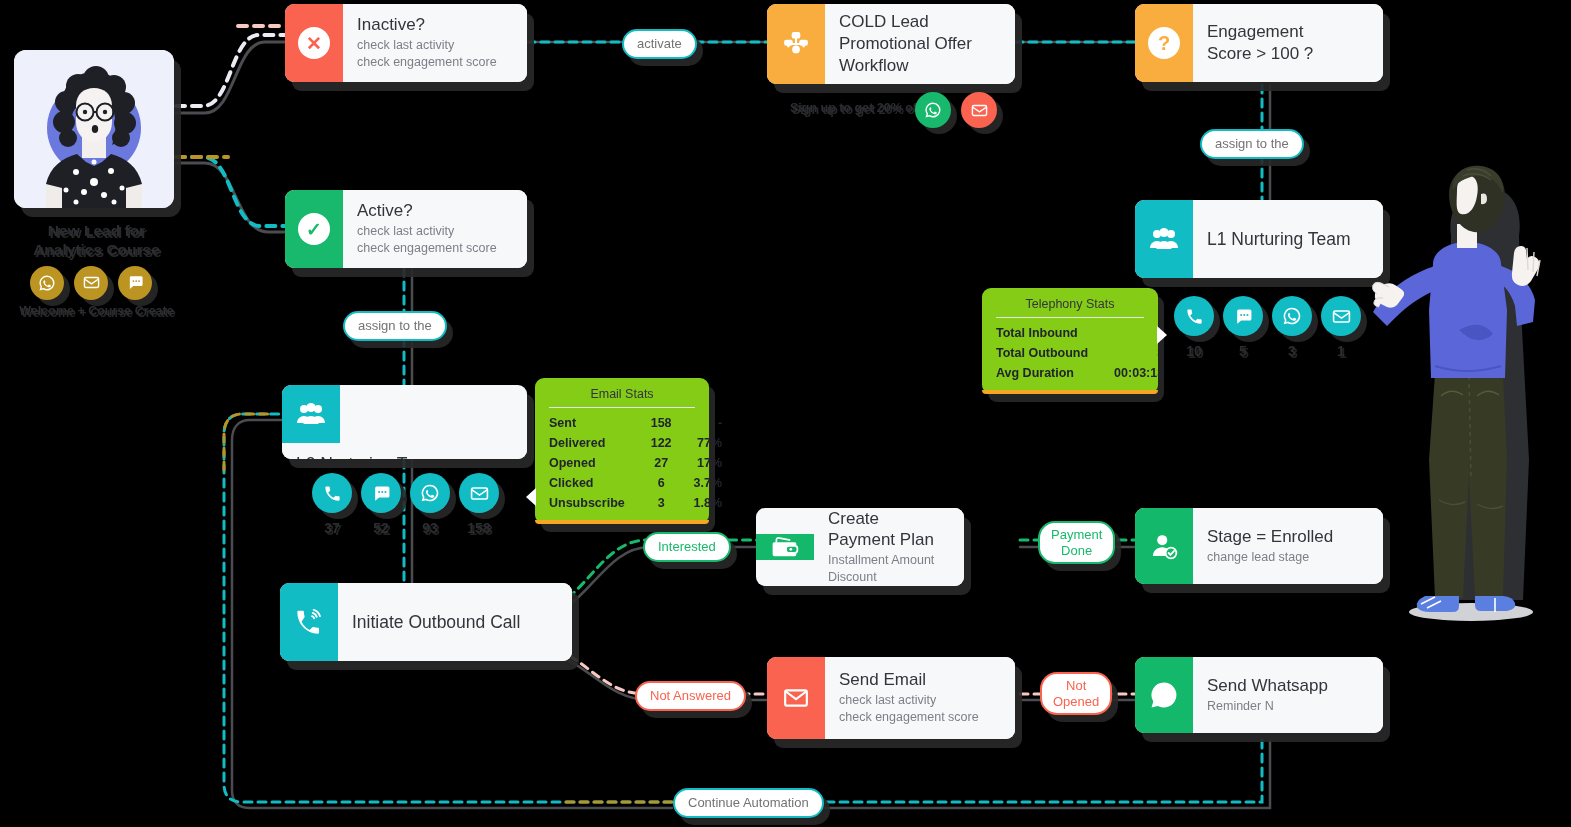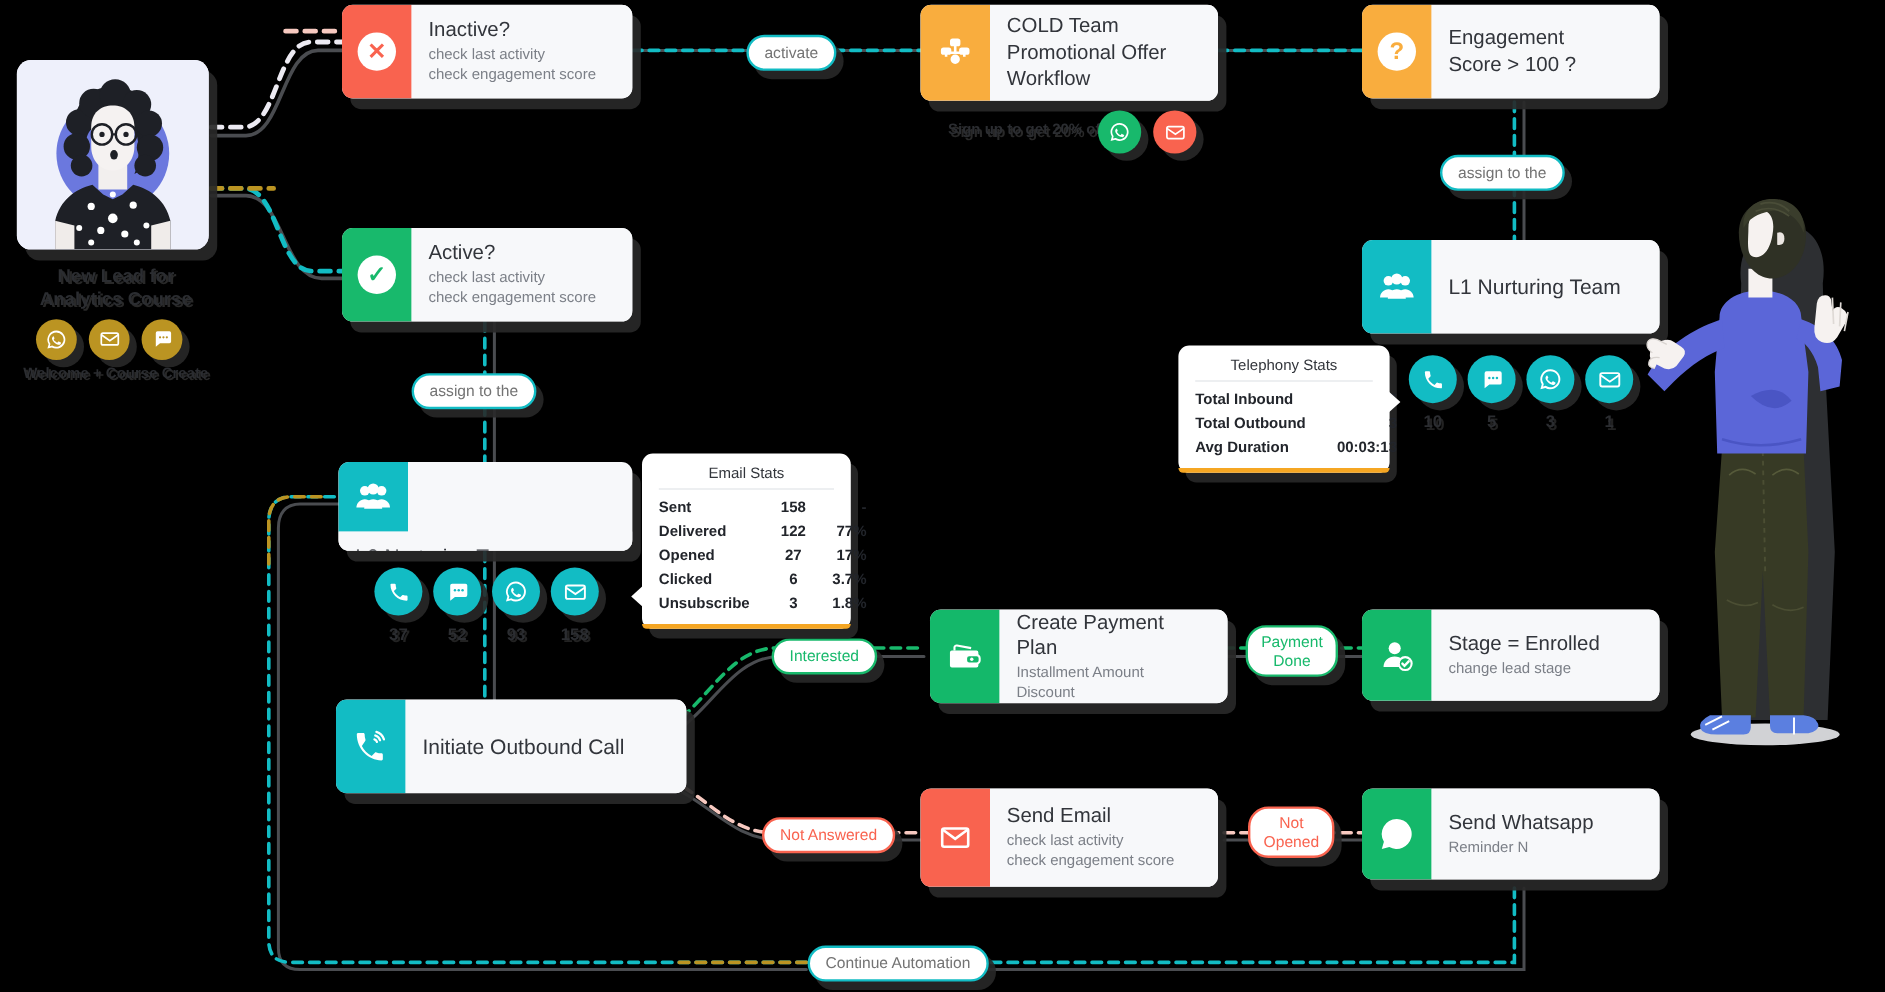--- a/index.html
+++ b/index.html
@@ -83,21 +83,21 @@
     line-height: 1.2;
     box-shadow: 6px 7px 0 rgba(40,40,40,0.9);
     z-index: 8;
   }
   .pill.green { border-color: #18b96c; color: #18b96c; }
   .pill.red   { border-color: #f9634f; color: #f9634f; }
 
   
   .stats {
     position: absolute;
-    background: #ffffff;
+    background: #84cc16;
     border-radius: 9px;
     padding: 9px 14px 0 14px;
     box-shadow: 6px 8px 0 rgba(40,40,40,0.9);
     z-index: 9;
   }
   .stats::after {
     content: ""; display: block;
     height: 4px; margin: 7px -14px 0 -14px;
     background: #f5a623;
     border-radius: 0 0 9px 9px;
@@ -340,21 +340,21 @@
     <div class="iconpad pad-orange">
       <svg width="26" height="26" viewBox="0 0 24 24" fill="none" stroke="#fff" stroke-width="2">
         <rect x="9" y="2" width="6" height="4" rx="1" fill="#fff"></rect>
         <path d="M12 6v3M5 12h14M5 12v3M19 12v3M12 9v3"></path>
         <rect x="2" y="9" width="6" height="3.5" rx="1" fill="#fff"></rect>
         <rect x="16" y="9" width="6" height="3.5" rx="1" fill="#fff"></rect>
         <circle cx="12" cy="17" r="2.6" fill="#fff"></circle>
       </svg>
     </div>
     <div class="body">
-      <div class="title">COLD Team
+      <div class="title">COLD Lead
 Promotional Offer
 Workflow</div>
     </div>
   </div>
 
   <div class="promocap" style="left:790px; top:101px;">Sign up to get 20% off</div>
   <div class="promorow" style="left:915px; top:92px;">
     <div class="bub wa">
       <svg width="18" height="18" viewBox="0 0 24 24" fill="#fff">
           <path d="M12 2a10 10 0 00-8.6 15.1L2 22l5-1.3A10 10 0 1012 2zm0 2a8 8 0 11-4.2 14.8l-.4-.2-2.7.7.7-2.6-.3-.4A8 8 0 0112 4zm-3.3 4.3c-.2 0-.5.1-.7.4-.3.3-.9.9-.9 2.1s.9 2.4 1 2.6c.1.2 1.7 2.7 4.2 3.7 2 .8 2.5.7 2.9.6.5-.1 1.5-.6 1.7-1.2.2-.6.2-1.1.2-1.2-.1-.1-.3-.2-.6-.3l-1.8-.9c-.2-.1-.4-.1-.6.1l-.8 1c-.1.2-.3.2-.5.1-.3-.1-1.2-.5-2.2-1.4-.8-.7-1.3-1.6-1.5-1.8-.1-.3 0-.4.1-.5l.4-.5c.1-.2.2-.3.3-.5 0-.2 0-.4-.1-.5l-.8-1.6c-.2-.3-.3-.3-.5-.3z"></path>
@@ -550,21 +550,21 @@
         <path d="M15.2 4.2a5 5 0 013.4 3.4" fill="none" stroke="#fff" stroke-width="1.6" stroke-linecap="round"></path>
         <path d="M14.6 7a2.6 2.6 0 011.8 1.8" fill="none" stroke="#fff" stroke-width="1.6" stroke-linecap="round"></path>
         <path d="M16 1.6a8 8 0 015.4 5.4" fill="none" stroke="#fff" stroke-width="1.6" stroke-linecap="round"></path>
       </svg>
     </div>
     <div class="body">
       <div class="title">Initiate Outbound Call</div>
     </div>
   </div>
 
-  <div class="card" style="left:775px; top:508px; width:248px; height:78px;">
+  <div class="card" style="left:756px; top:508px; width:208px; height:78px;align-items:center;">
     <div class="iconpad pad-emer">
       <svg width="28" height="26" viewBox="0 0 26 24" fill="#fff">
         <path d="M3 7.5h19a1.5 1.5 0 011.5 1.5v10A1.5 1.5 0 0122 20.5H3A1.5 1.5 0 011.5 19V9A1.5 1.5 0 013 7.5z"></path>
         <path d="M5 7.5V5.2c0-1 .9-1.8 1.9-1.6l11 2" fill="none" stroke="#fff" stroke-width="1.6"></path>
         <rect x="14" y="11" width="10.5" height="6.5" rx="2.4" fill="#14b86a" stroke="#fff" stroke-width="1.6"></rect>
         <circle cx="18.4" cy="14.2" r="1.3" fill="#fff"></circle>
       </svg>
     </div>
     <div class="body">
       <div class="title">Create Payment Plan</div>

